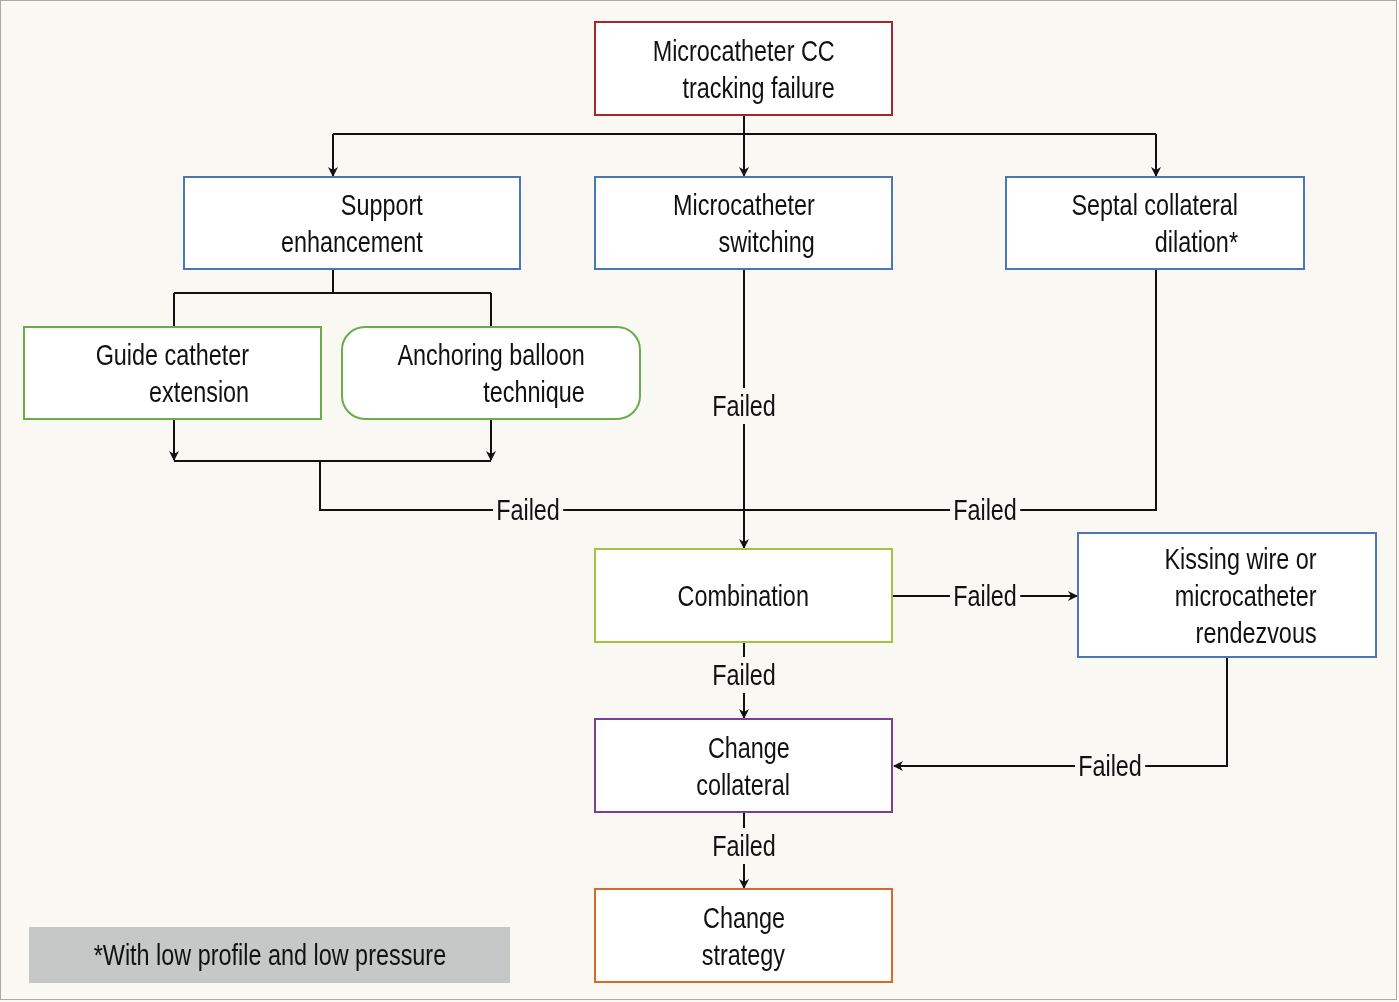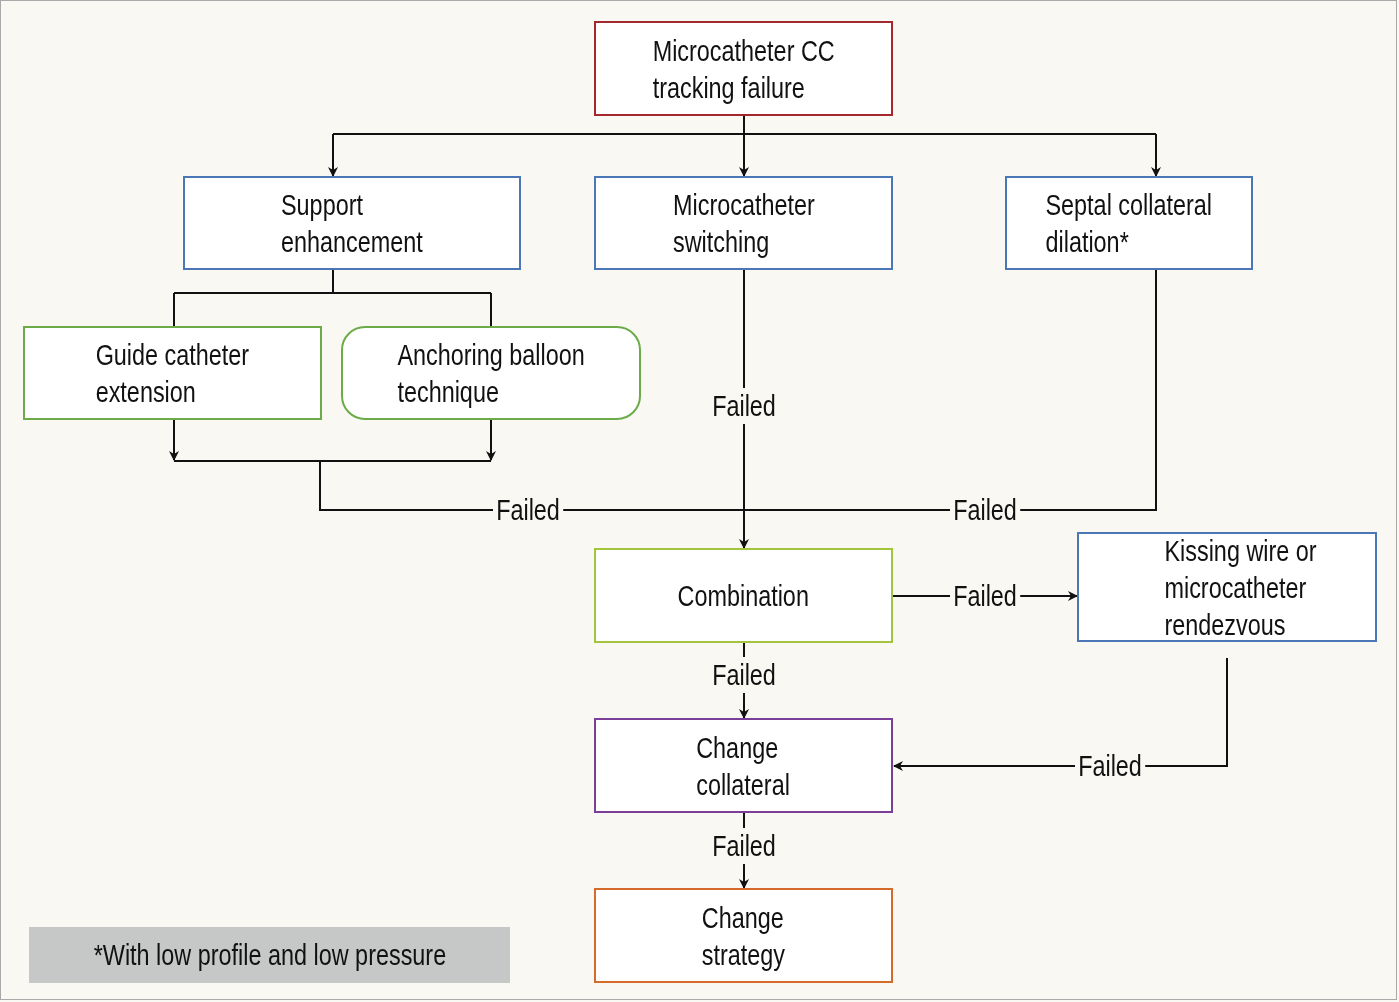--- a/index.html
+++ b/index.html
@@ -9,21 +9,21 @@
     font-family: "Liberation Sans", "DejaVu Sans", sans-serif;
   }
   .frame {
     position: absolute; left: 0; top: 0; width: 1397px; height: 1000px;
     border: 1px solid #a9a9a9; box-sizing: border-box; pointer-events: none;
   }
   svg.wires { position: absolute; left: 0; top: 0; }
   .node {
     position: absolute; box-sizing: border-box; background: #ffffff;
     border: 2px solid #4b77b6;
-    display: flex; align-items: center; justify-content: center; text-align: left;
+    display: flex; align-items: center; justify-content: center; text-align: right;
   }
   .node span {
     font-size: 30px; line-height: 37px; color: #111;
     white-space: pre-line;
     display: inline-block;
     transform: scaleX(0.78);
   }
   .red { border-color: #a5282e; }
   .blue { border-color: #4b77b6; }
   .green { border-color: #6bac48; }
@@ -96,40 +96,40 @@
 <div class="node blue" style="left:183px; top:176px; width:338px; height:94px;">
   <span>Support
 enhancement</span>
 </div>
 
 <div class="node blue" style="left:594px; top:176px; width:299px; height:94px;">
   <span>Microcatheter
 switching</span>
 </div>
 
-<div class="node blue" style="left:1005px; top:176px; width:248px; height:94px;">
+<div class="node blue" style="left:1005px; top:176px; width:300px; height:94px;">
   <span>Septal collateral
 dilation*</span>
 </div>
 
 <div class="node green" style="left:23px; top:326px; width:299px; height:94px;">
   <span>Guide catheter
 extension</span>
 </div>
 
 <div class="node green" style="left:341px; top:326px; width:300px; height:94px;border-radius:24px;">
   <span>Anchoring balloon
 technique</span>
 </div>
 
 <div class="node lime" style="left:594px; top:548px; width:299px; height:95px;">
   <span>Combination</span>
 </div>
 
-<div class="node blue" style="left:1077px; top:532px; width:300px; height:110px;padding-left:28px;">
+<div class="node blue" style="left:1077px; top:532px; width:300px; height:126px;padding-left:28px;">
   <span>Kissing wire or
 microcatheter
 rendezvous</span>
 </div>
 
 <div class="node purple" style="left:594px; top:718px; width:299px; height:95px;">
   <span>Change
 collateral</span>
 </div>
 

